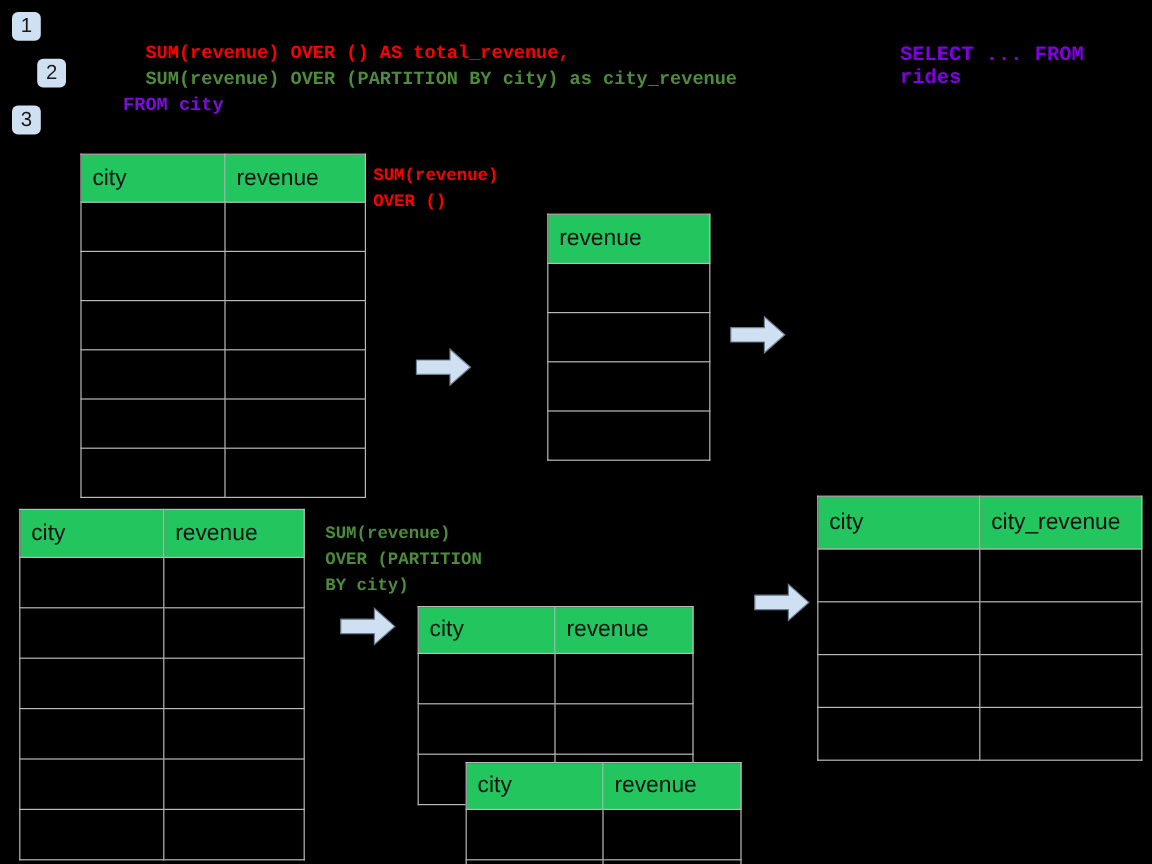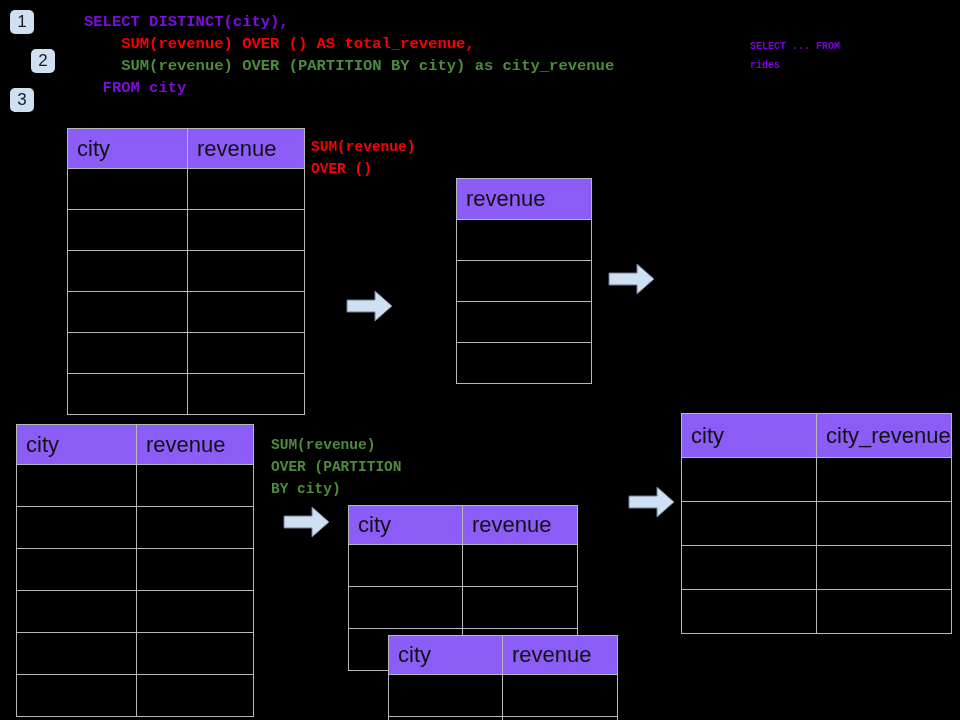--- a/index.html
+++ b/index.html
@@ -42,21 +42,21 @@
     letter-spacing: 0px;
   }
   .code-purple { color: #7d0ddb; }
   .code-red    { color: #fb0000; }
   .code-green  { color: #4e8b3c; }
 
   .side-note {
     position: absolute;
     font-family: "Liberation Mono", "DejaVu Sans Mono", monospace;
     font-weight: bold;
-    font-size: 10px;
+    font-size: 17px;
     line-height: 19px;
     color: #8000e0;
     white-space: pre;
   }
 
   
   .annot {
     position: absolute;
     font-family: "Liberation Mono", "DejaVu Sans Mono", monospace;
     font-weight: bold;
@@ -75,44 +75,43 @@
     background: #000000;
     border: 1px solid #b9b9b9;
   }
   .tbl td {
     border: 1px solid #b9b9b9;
     padding: 0;
     background: #000000;
   }
   .tbl th {
     border: 1px solid #b9b9b9;
-    background: #8b5cf6;
+    background: #22c55e;
     color: #111111;
     font-family: "Liberation Sans", sans-serif;
     font-weight: normal;
-    font-size: 22px;
+    font-size: 19px;
     text-align: left;
     padding: 0 0 0 9px;
   }
 
   
   .arrow {
     position: absolute;
   }
 </style>
 </head>
 <body>
 
 <div id="canvas">
 
   <div class="badge" style="left:10px; top:10px;">1</div>
   <div class="badge" style="left:31px; top:49px;">2</div>
   <div class="badge" style="left:10px; top:88px;">3</div>
 
-  <div class="code code-purple" style="left:84px; top:11px;">SELECT DISTINCT(city),</div>
   <div class="code code-green" style="left:84px; top:55px;">    SUM(revenue) OVER (PARTITION BY city) as city_revenue</div>
   <div class="code code-red" style="left:84px; top:33px;">    SUM(revenue) OVER () AS total_revenue,</div>
   <div class="code code-purple" style="left:84px; top:77px;">  FROM city</div>
 
   <div class="side-note" style="left:750px; top:37px;">SELECT ... FROM
 rides</div>
 
   <div class="annot annot-red" style="left:311px; top:136px;">SUM(revenue)
 OVER ()</div>
   <div class="annot annot-green" style="left:271px; top:434px;">SUM(revenue)

